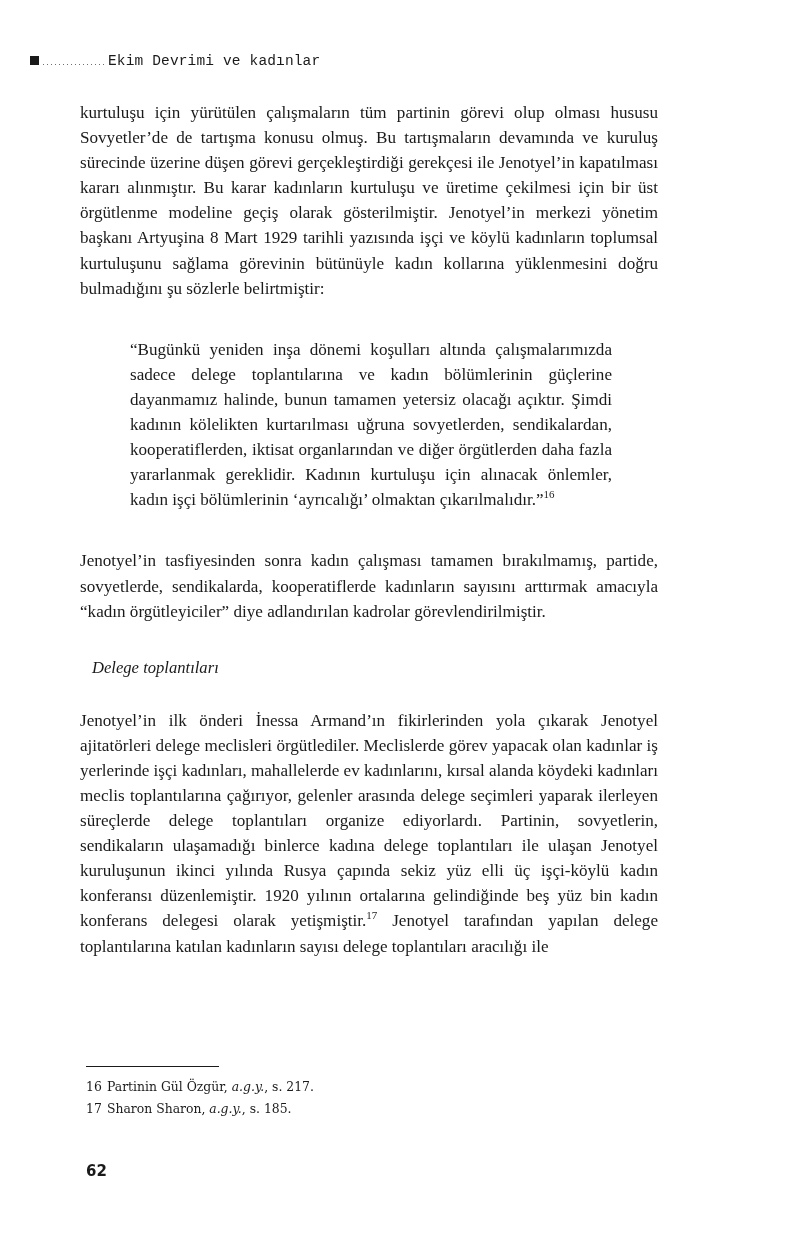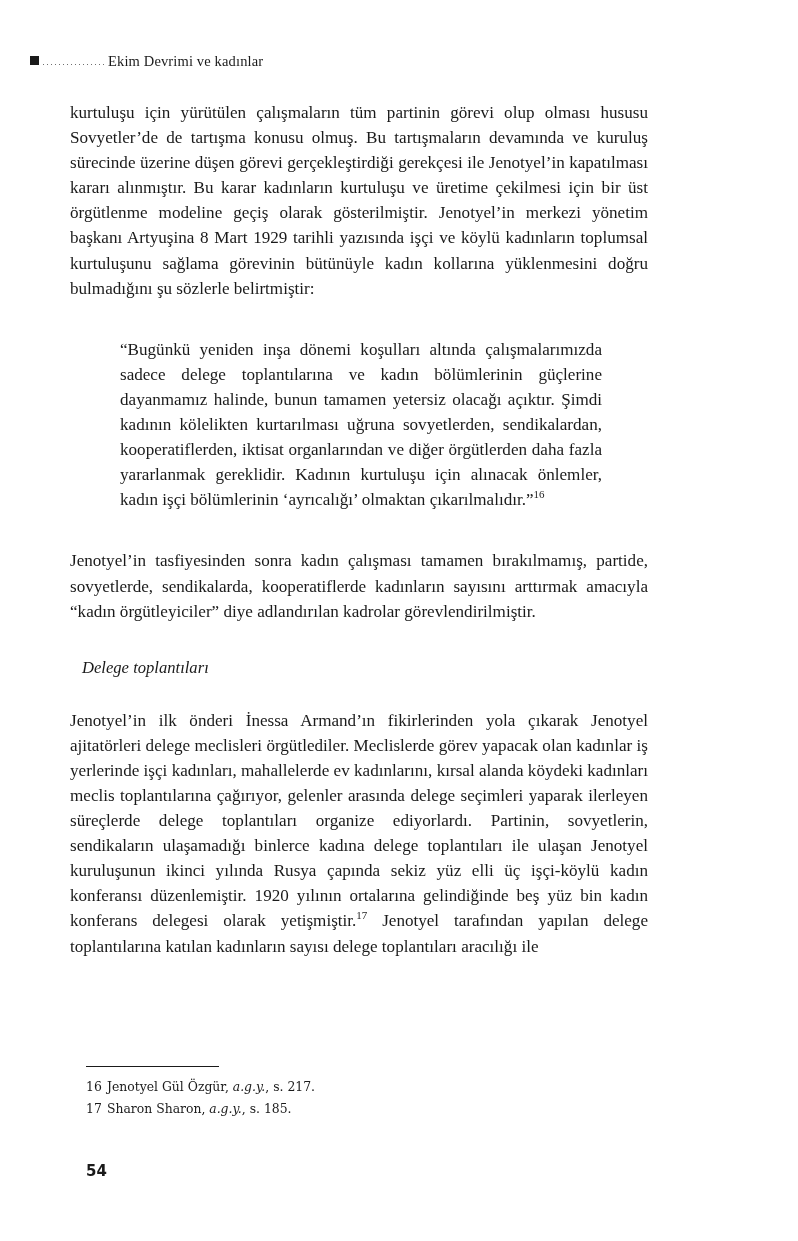--- a/index.html
+++ b/index.html
@@ -49,32 +49,32 @@
       rgba(255,255,255,0) 1px, rgba(255,255,255,0) 4px
     );
     background-position: 0 0;
     background-repeat: repeat-x;
     background-size: 4px 1px;
     align-self: center;
     position: relative;
     top: 3px;
   }
   .header-title {
-    font-family: Liberation Serif, serif;
+    font-family: Liberation Mono, monospace;
     font-size: 14.5px;
     line-height: 16px;
     letter-spacing: 0.01em;
     color: #1a1a1a;
     white-space: nowrap;
   }
 
   
   .content {
     position: absolute;
-    left: 70px;
+    left: 80px;
     top: 100px;
     width: 578px;
   }
 
   p.body-par {
     margin: 0 0 0 0;
     font-size: 17.1px;
     line-height: 25.1px;
     text-align: justify;
     text-justify: inter-word;
@@ -181,23 +181,23 @@
     <div class="gap-small"></div>
 
     <p class="body-par"><span>Jenotyel’in ilk önderi İnessa Armand’ın fikirlerinden yola çıkarak Jenotyel ajitatörleri delege meclisleri örgütlediler. Meclislerde görev yapacak olan kadınlar iş yerlerinde işçi kadınları, mahallelerde ev kadınlarını, kırsal alanda köydeki kadınları meclis toplantılarına çağırıyor, gelenler arasında delege seçimleri yaparak ilerleyen süreçlerde delege toplantıları organize ediyorlardı. Partinin, sovyetlerin, sendikaların ulaşamadığı binlerce kadına delege toplantıları ile ulaşan Jenotyel kuruluşunun ikinci yılında Rusya çapında sekiz yüz elli üç işçi-köylü kadın konferansı düzenlemiştir. 1920 yılının ortalarına gelindiğinde beş yüz bin kadın konferans delegesi olarak yetişmiştir.</span><sup class="fn-ref">17</sup><span> Jenotyel tarafından yapılan delege toplantılarına katılan kadınların sayısı delege toplantıları aracılığı ile</span></p>
 
   </div>
 
   <div class="footnotes">
     <div class="fn-rule"></div>
 
     <div class="footnote">
-      <span class="fn-num">16</span><span>Jenotyel Gül Özgür, </span><i>a.g.y.</i><span>, s. 217.</span>
+      <span class="fn-num">16</span><span>Partinin Gül Özgür, </span><i>a.g.y.</i><span>, s. 217.</span>
     </div>
 
     <div class="footnote">
       <span class="fn-num">17</span><span>Sharon Sharon, </span><i>a.g.y.</i><span>, s. 185.</span>
     </div>
   </div>
 
-  <div class="folio">54</div>
+  <div class="folio">62</div>
 
 </div>
 
 </body></html>

